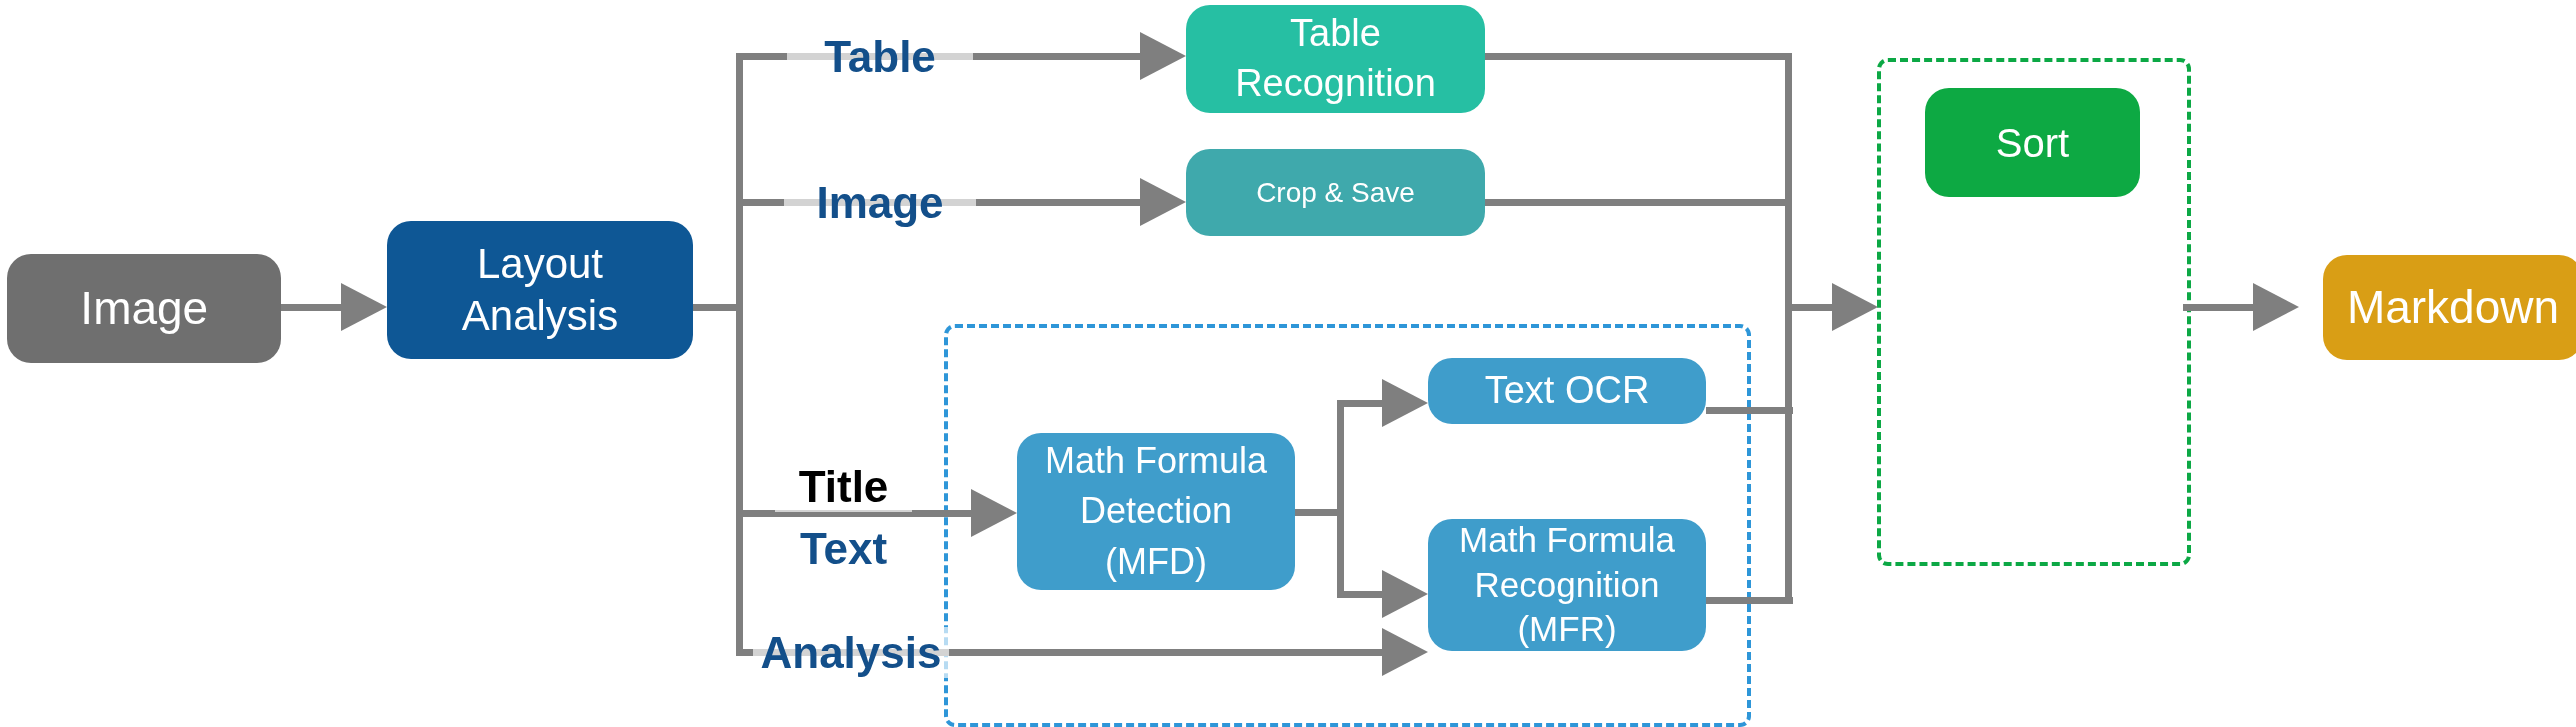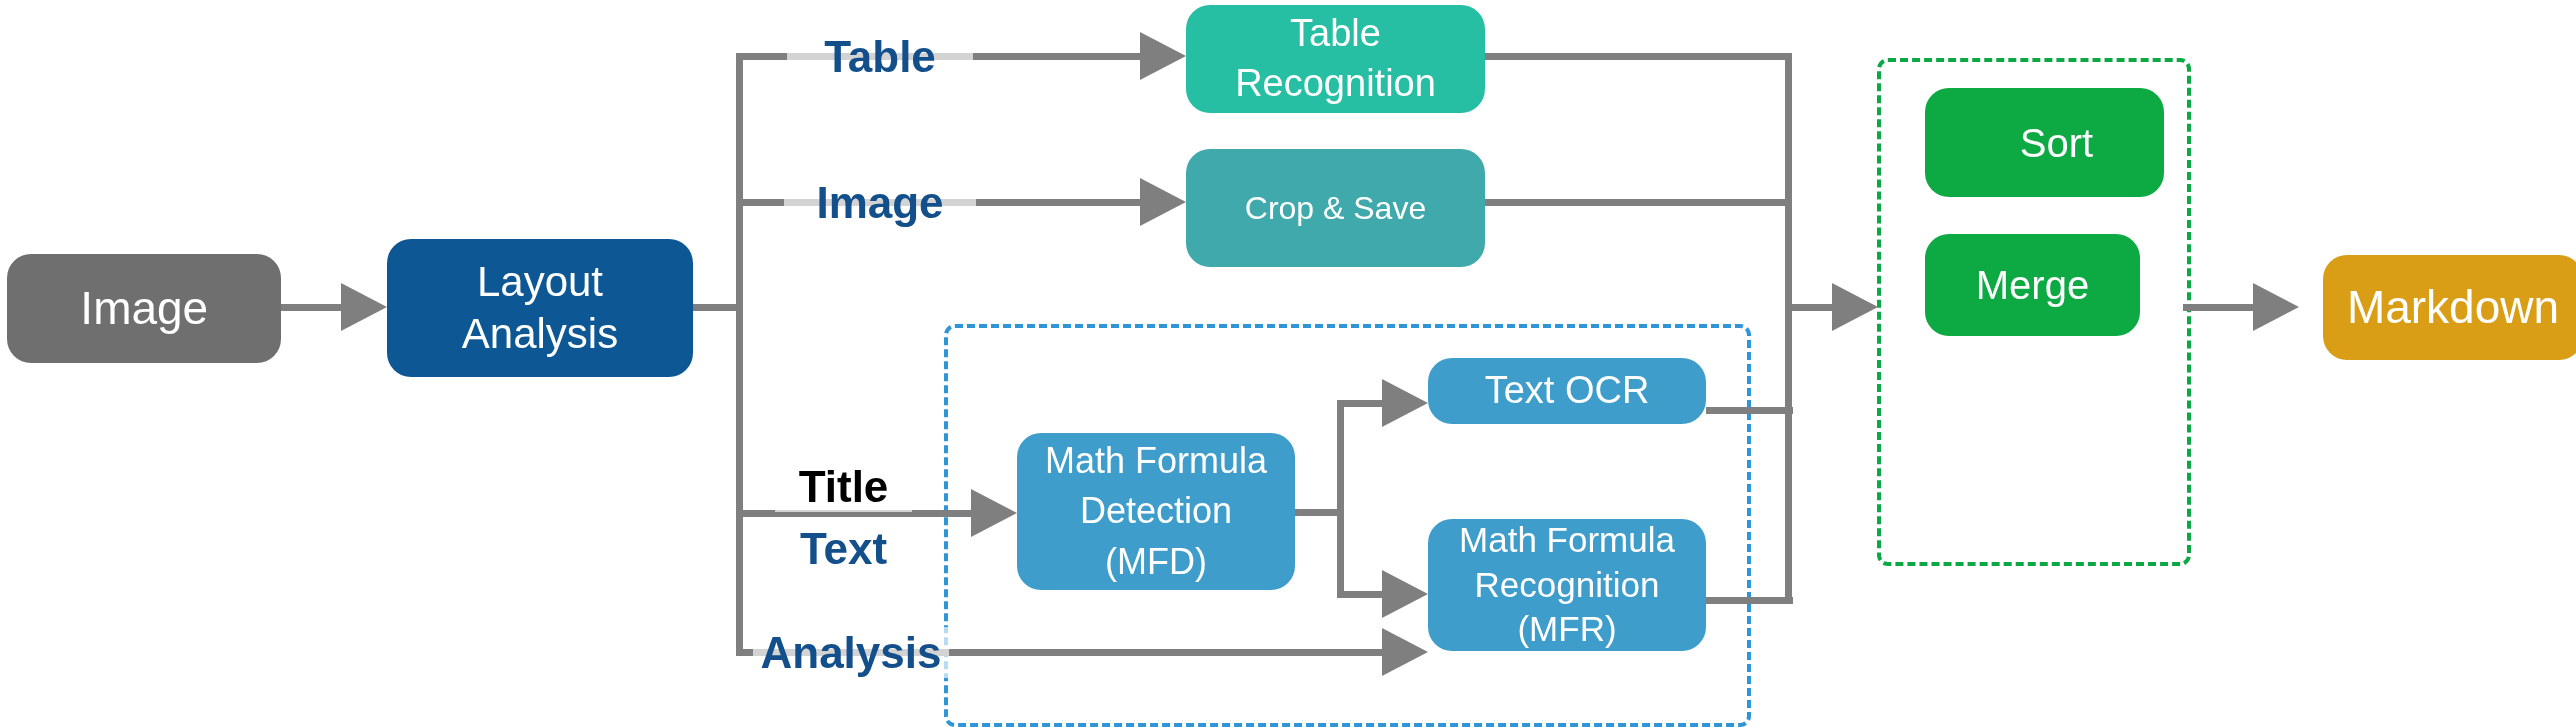--- a/index.html
+++ b/index.html
@@ -39,27 +39,27 @@
   }
   .dashed{
     position:absolute;
     border:4.6px dashed;
     border-radius:11px;
     background:transparent;
     z-index:1;
   }
   
   .n-image   {left:7.3px;   top:254px; width:274px; height:109px; font-size:46px;}
-  .n-layout  {left:387px; top:239px; width:306px; height:138px; font-size:42px;}
+  .n-layout  {left:387px; top:221px; width:306px; height:138px; font-size:42px;}
   .n-tablerec{left:1186px;top:4.6px;   width:299px; height:108px; font-size:38px; line-height:1.3;}
-  .n-crop    {left:1186px;top:149px; width:299px; height:118px; font-size:32px;}
+  .n-crop    {left:1186px;top:149px; width:299px; height:87px; font-size:28px;}
   .n-mfd     {left:1017px;top:433px; width:278px; height:157px; font-size:36px; line-height:1.4;}
   .n-ocr     {left:1428px;top:358px; width:278px; height:66px; font-size:38px;}
   .n-mfr     {left:1428px;top:519px; width:278px; height:132px; font-size:35px; line-height:1.28;}
-  .n-sort    {left:1925px;top:88px;  width:215px; height:109px; font-size:40px;padding-left:24px;}
+  .n-sort    {left:1925px;top:88px;  width:215px; height:109px; font-size:40px;}
   .n-merge   {left:1925px;top:234px; width:215px; height:102px; font-size:40px;}
   .n-post    {left:1925px;top:377px; width:215px; height:137px; font-size:38px; line-height:1.35;}
   .n-md      {left:2299px;top:255px; width:260px; height:105px; font-size:46px;}
   
   .g-blue  {left:944px;top:324px;width:799px;height:395px;}
   .g-green {left:1877px;top:58px; width:306px;height:500px;}
   
   .bl-table  {left:787px;top:31px; width:186px;height:51px;}
   .bl-image  {left:784px;top:177px;width:192px;height:51px;}
   .bl-title  {left:775px;top:461px;width:137px;height:51px;}
@@ -116,17 +116,16 @@
 Recognition</div>
   <div class="node n-crop" style="background-color: rgb(63, 169, 172);">Crop &amp; Save</div>
   <div class="node n-mfd" style="background-color: rgb(63, 157, 203);">Math Formula
 Detection
 (MFD)</div>
   <div class="node n-ocr" style="background-color: rgb(63, 157, 203);">Text OCR</div>
   <div class="node n-mfr" style="background-color: rgb(63, 157, 203);">Math Formula
 Recognition
 (MFR)</div>
   <div class="node n-sort" style="background-color: rgb(13, 169, 67);">Sort</div>
-  <div class="node n-merge" style="background-color: rgb(13, 169, 67);">Merge</div>
   <div class="node n-md" style="background-color: rgb(217, 158, 21); margin-left: 24px;">Markdown</div>
 
 </div>
 
 
 </body></html>

